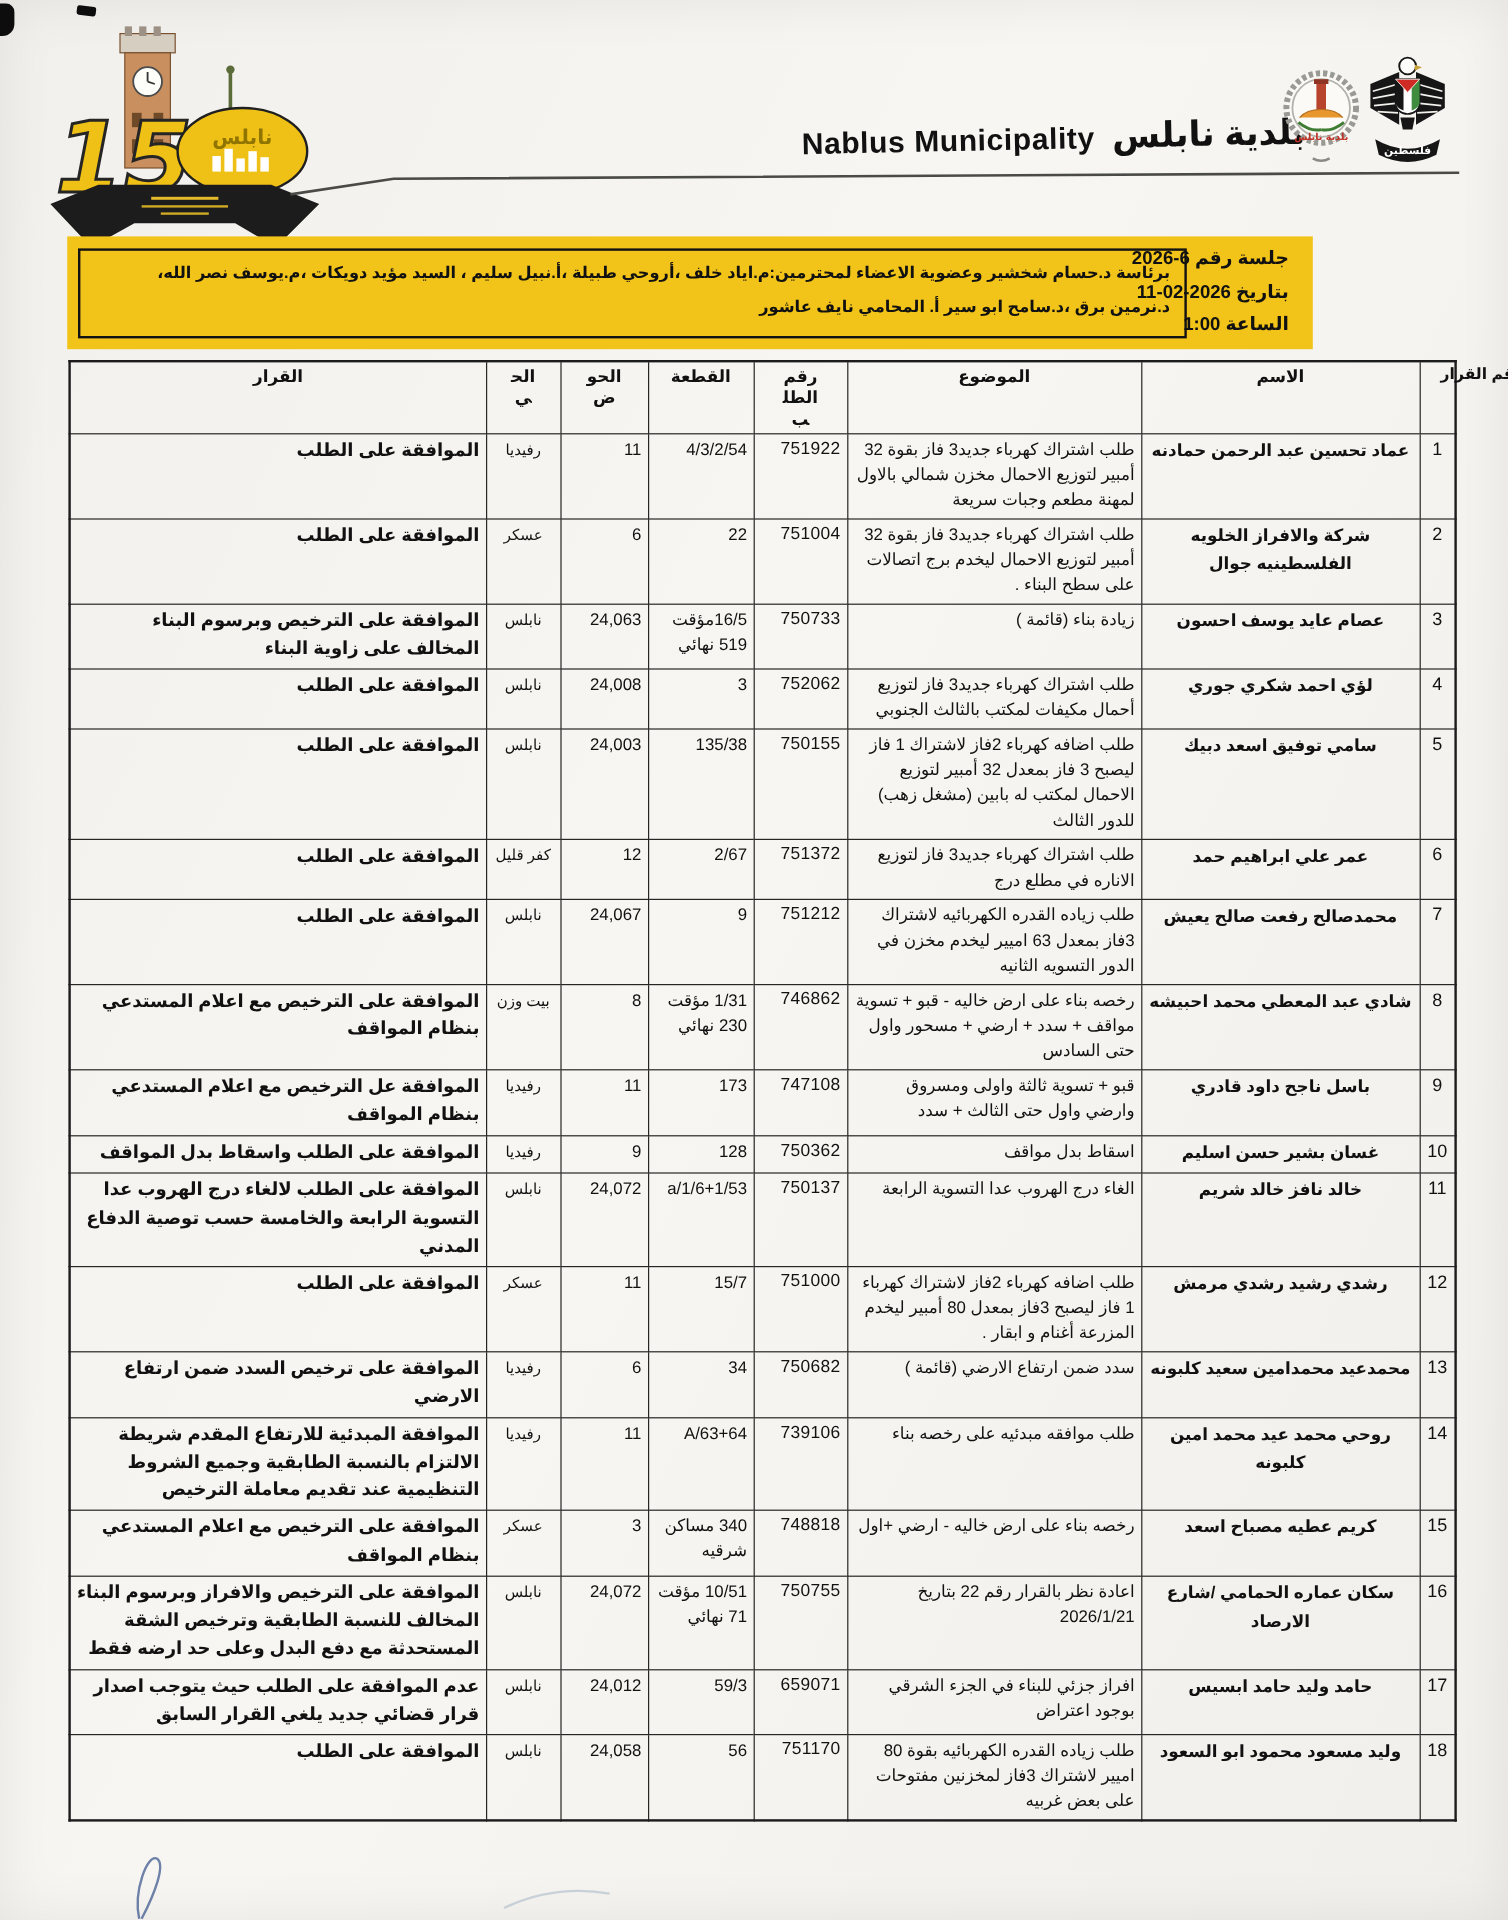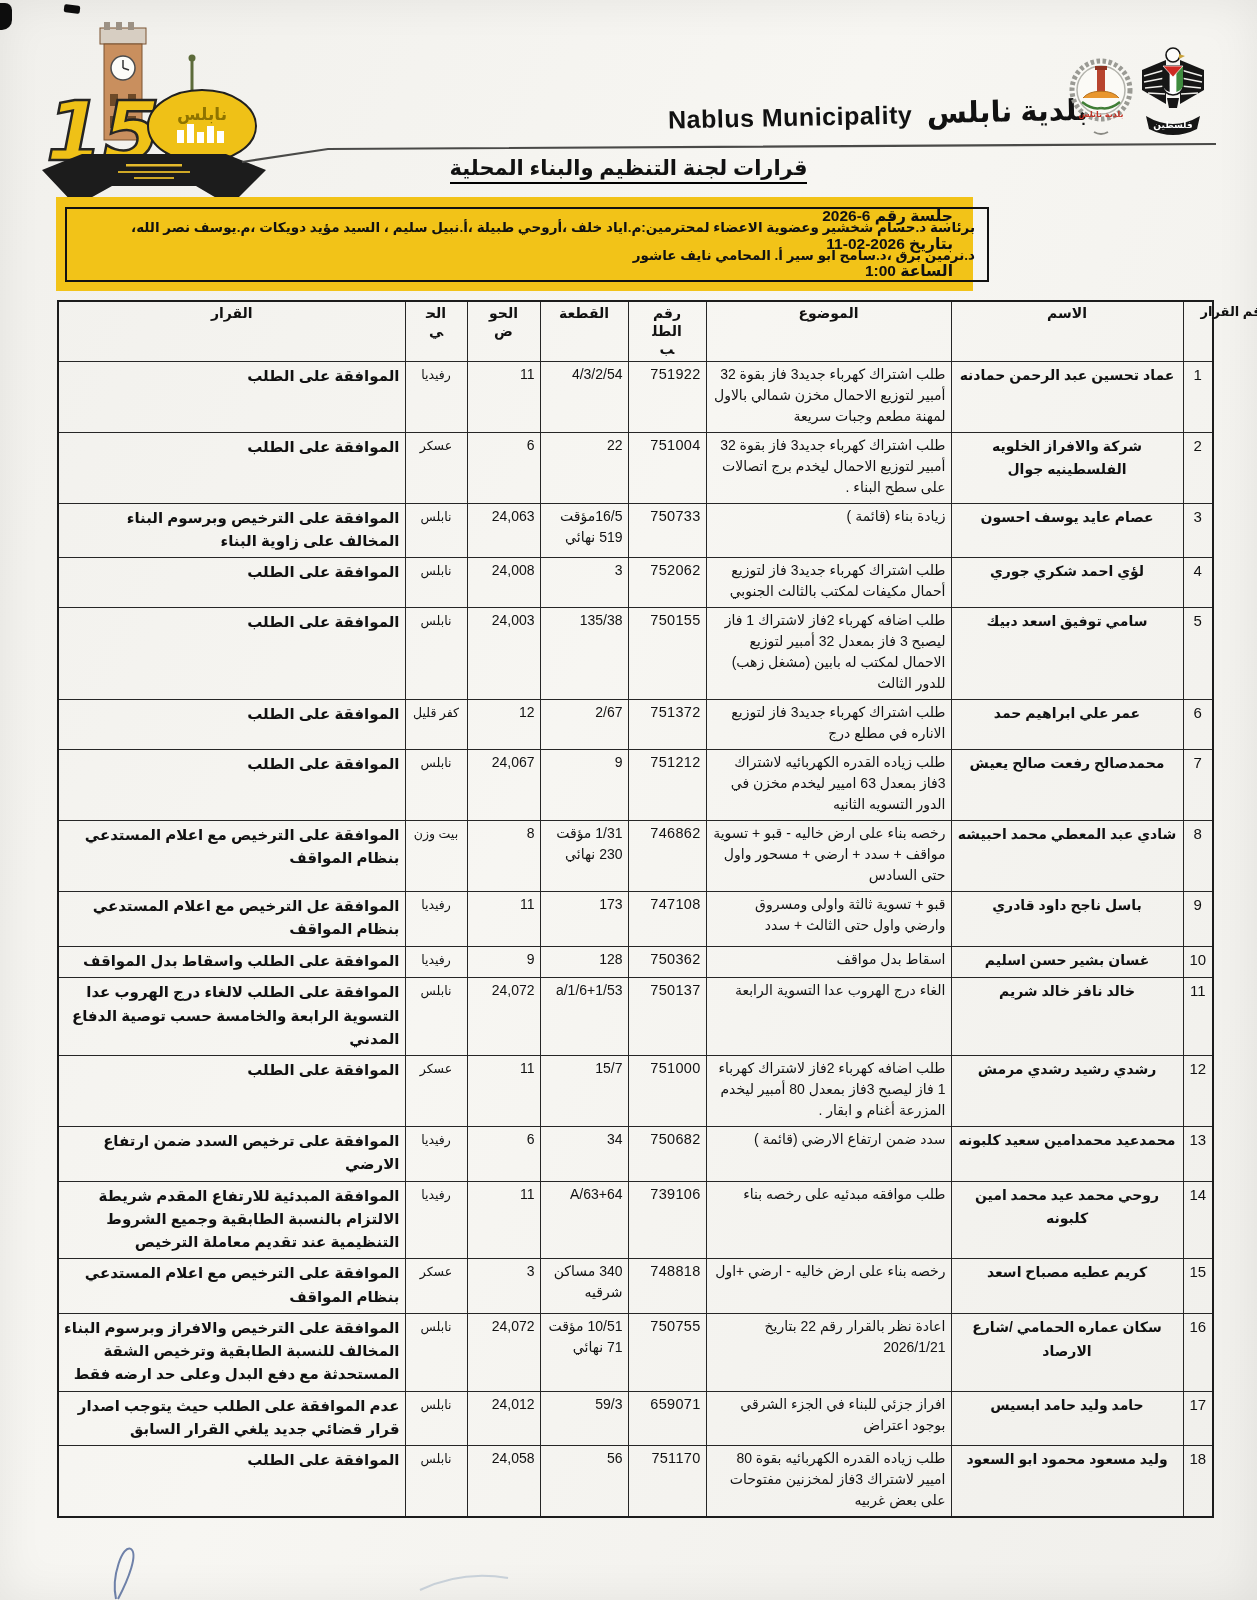--- a/index.html
+++ b/index.html
@@ -19,21 +19,21 @@
   .muni-name .en{font-size:25px;font-weight:bold;letter-spacing:.5px;}
   .muni-name .ar{font-size:29px;font-weight:bold;margin-left:10px;}
   .sep-line{position:absolute;left:240px;top:140px;}
   .doc-title{position:absolute;left:0;right:0;top:156px;text-align:center;direction:rtl;}
   .doc-title span{
     display:inline-block;font-size:21px;font-weight:bold;
     border-bottom:2.5px solid #000;padding-bottom:2px;
   }
 
   
-  .session-band{position:absolute;left:56px;top:197px;width:917px;height:94px;}
+  .session-band{position:absolute;left:56px;top:197px;width:1038px;height:94px;}
   .attendees-box{
     position:absolute;left:9px;top:10px;width:896px;height:62px;
     border:2px solid #121212;direction:rtl;text-align:right;
     font-weight:bold;font-size:13.5px;line-height:2.1;padding:5px 12px 4px;
   }
   .session-meta{
     position:absolute;right:20px;top:5px;width:210px;direction:rtl;text-align:right;
     font-weight:bold;font-size:15.5px;line-height:1.78;
   }
 
@@ -150,23 +150,20 @@
     <g>
       <path d="M10 76 q27 16 54 0 l-3 13 q-24 12 -48 0 Z" fill="#161616"></path>
       <text x="37" y="88" font-size="9" font-weight="bold" fill="#fff" text-anchor="middle" font-family="DejaVu Sans, sans-serif">فلسطين</text>
     </g>
   </svg>
 
   <svg class="sep-line" width="980" height="26" viewBox="0 0 980 26">
     <polyline points="2,22 88,9 976,4" fill="none" stroke="#4a4a48" stroke-width="2.2"></polyline>
   </svg>
 
-  <div class="doc-title">
-    <span>قرارات لجنة التنظيم والبناء المحلية</span>
-  </div>
 
   <div class="session-band" id="session-band" style="background: rgb(242, 195, 24);">
     <div class="attendees-box">
       <span>برئاسة د.حسام شخشير  وعضوية الاعضاء لمحترمين:م.اياد خلف ،أروحي طبيلة ،أ.نبيل سليم ، السيد مؤيد دويكات ،م.يوسف نصر الله، د.نرمين برق ،د.سامح ابو سير أ. المحامي نايف عاشور</span>
     </div>
     <div class="session-meta">
       <div>جلسة رقم 6-2026</div>
       <div>بتاريخ 2026-02-11</div>
       <div>الساعة 1:00</div>
     </div>

